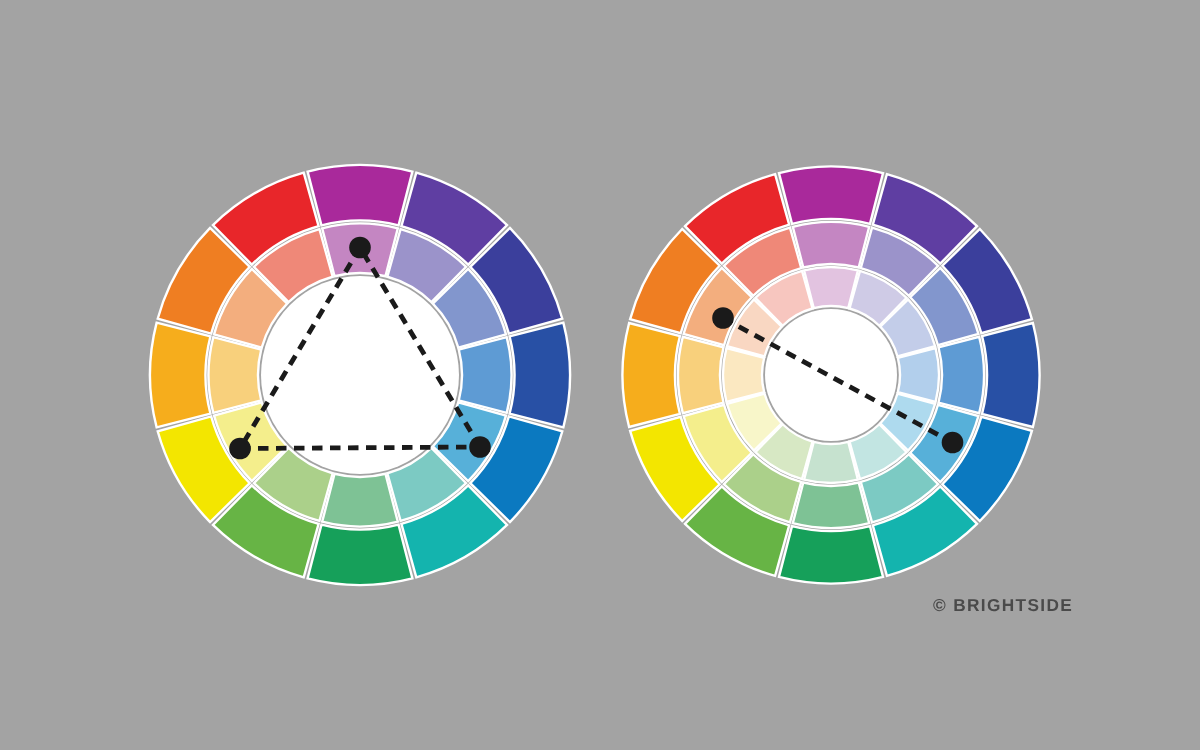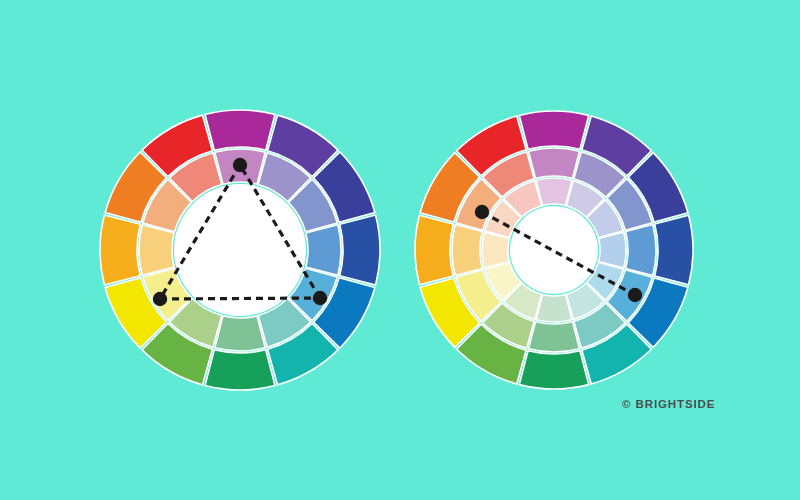--- a/index.html
+++ b/index.html
@@ -7,21 +7,21 @@
     padding: 0;
     background: #ffffff;
   }
   body {
     font-family: "Liberation Sans", sans-serif;
   }
   #stage {
     position: relative;
     width: 800px;
     height: 500px;
-    background: #5eead4;
+    background: #a3a3a3;
     overflow: hidden;
   }
   #wheels-svg {
     position: absolute;
     left: 0;
     top: 0;
     width: 800px;
     height: 500px;
     display: block;
   }

